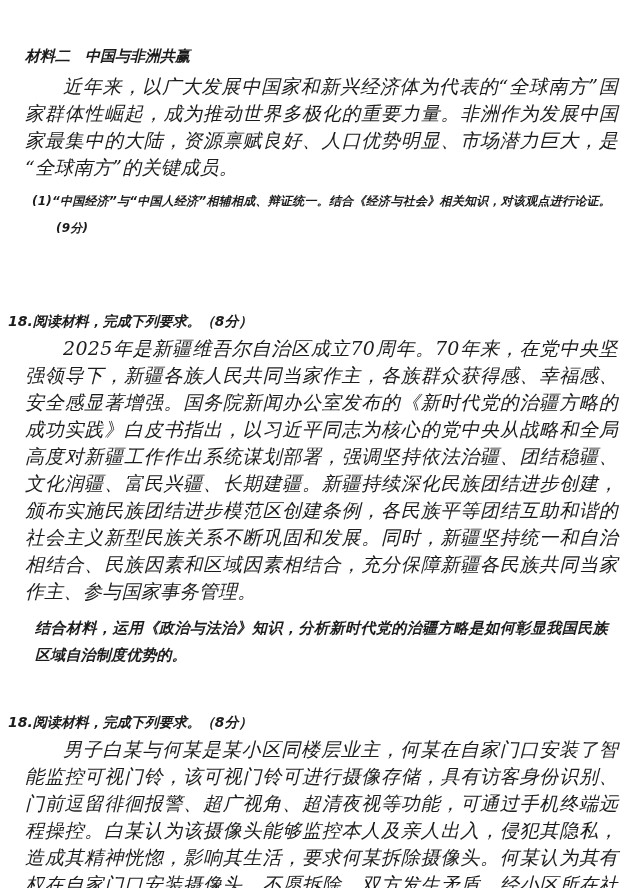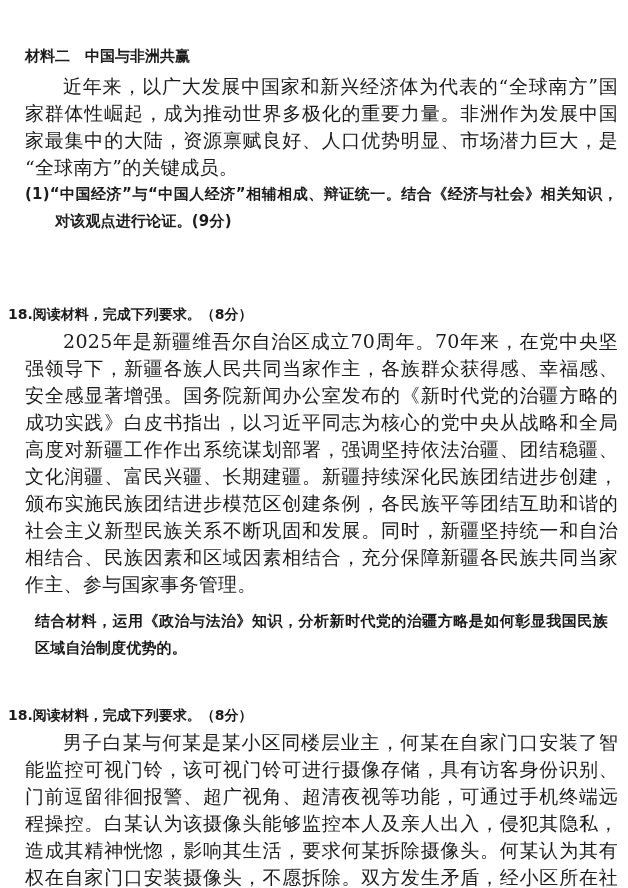--- a/index.html
+++ b/index.html
@@ -13,20 +13,21 @@
     overflow: hidden;
     color: #1c1c1c;
     font-family: "DejaVu Serif", "Liberation Serif", serif;
   }
   .page {
     box-sizing: border-box;
     width: 628px;
     height: 888px;
     padding: 44px 10px 20px 25px;
     background: #ffffff;
+    font-style: italic;
   }
   
   .para {
     font-size: 19px;
     line-height: 27px;
     text-align: justify;
     text-indent: 2em;
     margin: 0;
     letter-spacing: 0.3px;
   }
@@ -34,26 +35,26 @@
   .heading {
     font-family: "DejaVu Sans", "Liberation Sans", sans-serif;
     font-weight: bold;
     font-size: 15px;
     line-height: 24px;
     margin: 0 0 5px 0;
   }
   .sub-q {
     font-family: "DejaVu Sans", "Liberation Sans", sans-serif;
     font-weight: bold;
-    font-size: 15px;
+    font-size: 12px;
     line-height: 27px;
     text-align: justify;
     padding-left: 2em;
     text-indent: -2em;
-    margin: 0;
+    margin: 7px;
     letter-spacing: 0.2px;
   }
   .q-block { margin: 0; }
   .q-header {
     font-family: "DejaVu Sans", "Liberation Sans", sans-serif;
     font-weight: bold;
     font-size: 14px;
     line-height: 27px;
     margin-left: -17px;
   }

